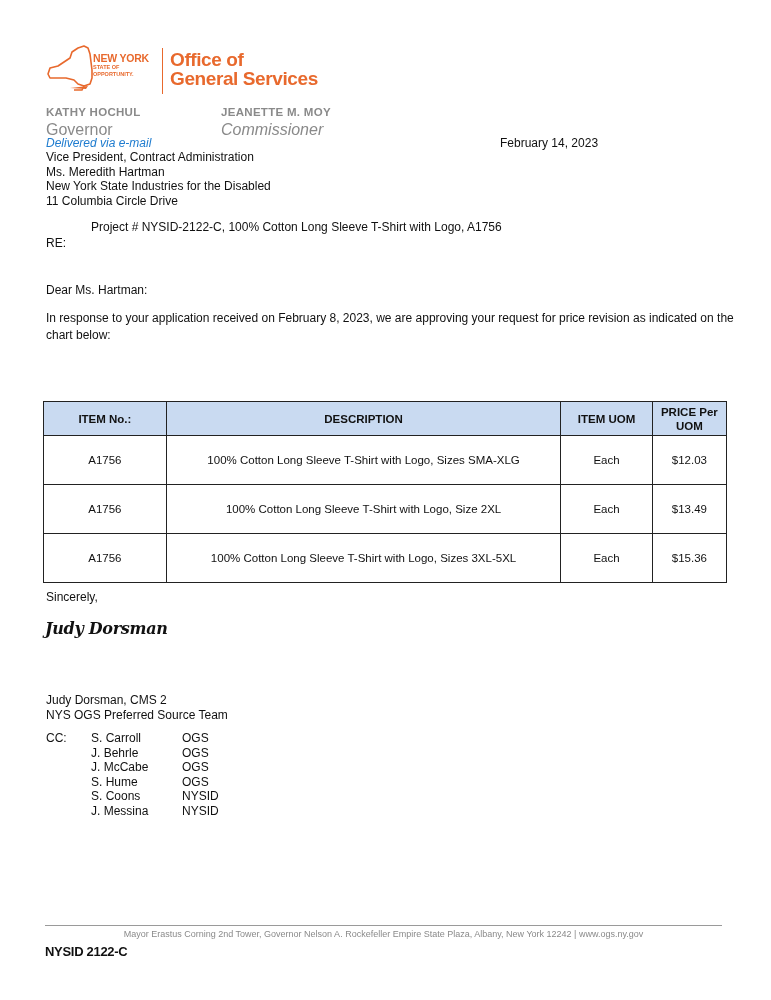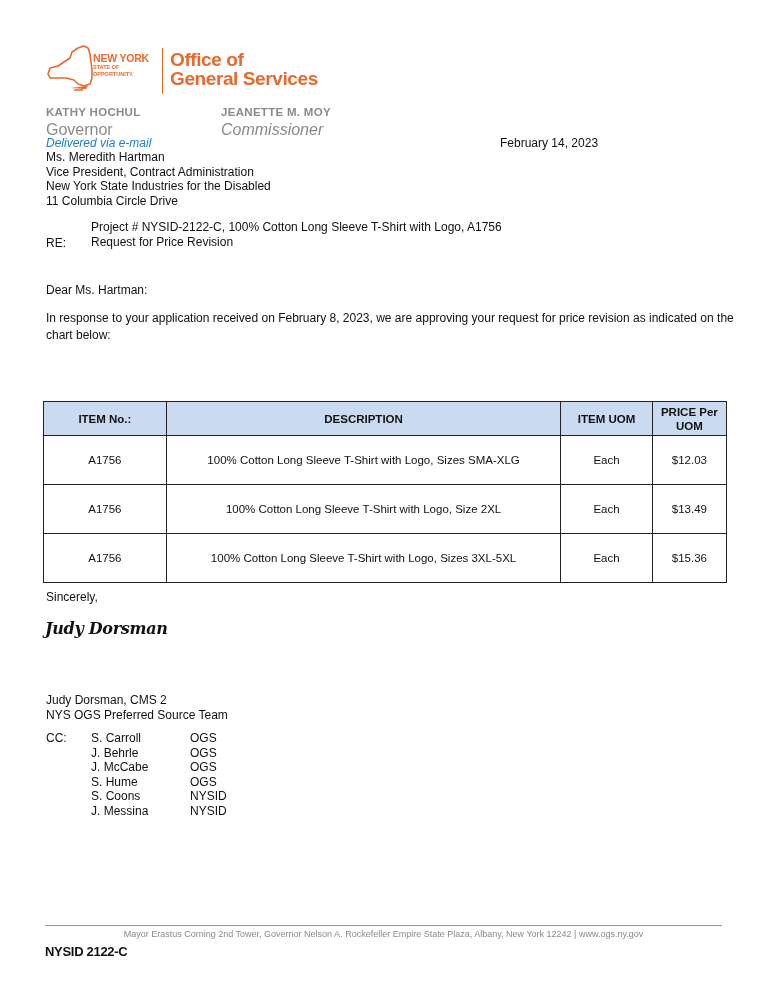--- a/index.html
+++ b/index.html
@@ -26,21 +26,21 @@
   table.prices td { height:48px; }
   .col-item { width:116px; }
   .col-desc { width:394px; }
   .col-uom { width:84px; }
   .col-price { width:66px; }
   .sincerely { position:absolute; left:46px; top:590px; font-size:12px; }
   .signature { position:absolute; left:45px; top:619px; font-family:"DejaVu Serif", serif; font-style:italic; font-weight:bold; font-size:16px; letter-spacing:-0.3px; }
   .signer { position:absolute; left:46px; top:657px; font-size:12px; line-height:15px;margin-top:36px; }
   .cc-label { position:absolute; left:46px; top:731px; font-size:12px; }
   .cc-list { position:absolute; left:91px; top:731px; font-size:12px; line-height:14.6px; }
-  .cc-row { display:flex;gap:8px; }
+  .cc-row { display:flex; }
   .cc-name { width:91px; }
   .footer-rule { position:absolute; left:45px; top:925px; width:677px; height:1px; background:#9a9a9a; }
   .footer-addr { position:absolute; left:45px; top:929px; width:677px; text-align:center; color:#8a8a8a; font-size:9px; }
   .footer-id { position:absolute; left:45px; top:944px; font-size:13px; font-weight:bold; color:#111; letter-spacing:-0.3px; }
 </style>
 </head>
 <body>
 
 <svg class="logo-svg" width="52" height="48" viewBox="0 0 52 48">
   <path d="M4 30 L6 24 L14 22 L20 18 L26 14 L28 8 L34 4 L40 2 L44 4 L46 10 L47 18 L48 26 L48 34 L46 40 L40 42 L34 40 L30 36 L22 34 L12 34 L6 34 Z" fill="none" stroke="#e8692d" stroke-width="1.6" stroke-linejoin="round"></path>
@@ -60,30 +60,29 @@
 
 <div class="official-name" style="left:46px; top:106px;">KATHY HOCHUL</div>
 <div class="official-title" style="left:46px; top:121px;">Governor</div>
 <div class="official-name" style="left:221px; top:106px;">JEANETTE M. MOY</div>
 <div class="official-title" style="left:221px; top:121px;font-style:italic;">Commissioner</div>
 
 <div class="delivered">Delivered via e-mail</div>
 <div class="date">February 14, 2023</div>
 
 <div class="addr">
+  <div>Vice President, Contract Administration</div>
   <div>Ms. Meredith Hartman</div>
-  <div>Vice President, Contract Administration</div>
   <div>New York State Industries for the Disabled</div>
   <div>11 Columbia Circle Drive</div>
 </div>
 
 <div class="re-label">RE:</div>
 <div class="re-text">
   <div>Project # NYSID-2122-C, 100% Cotton Long Sleeve T-Shirt with Logo, A1756</div>
-  <div>Request for Price Revision</div>
 </div>
 
 <div class="salutation">Dear Ms. Hartman:</div>
 <div class="body-para">In response to your application received on February 8, 2023, we are approving your request for price revision as indicated on the chart below:</div>
 
 <table class="prices">
   <thead>
     <tr>
       <th class="col-item">ITEM No.:</th>
       <th class="col-desc">DESCRIPTION</th>

